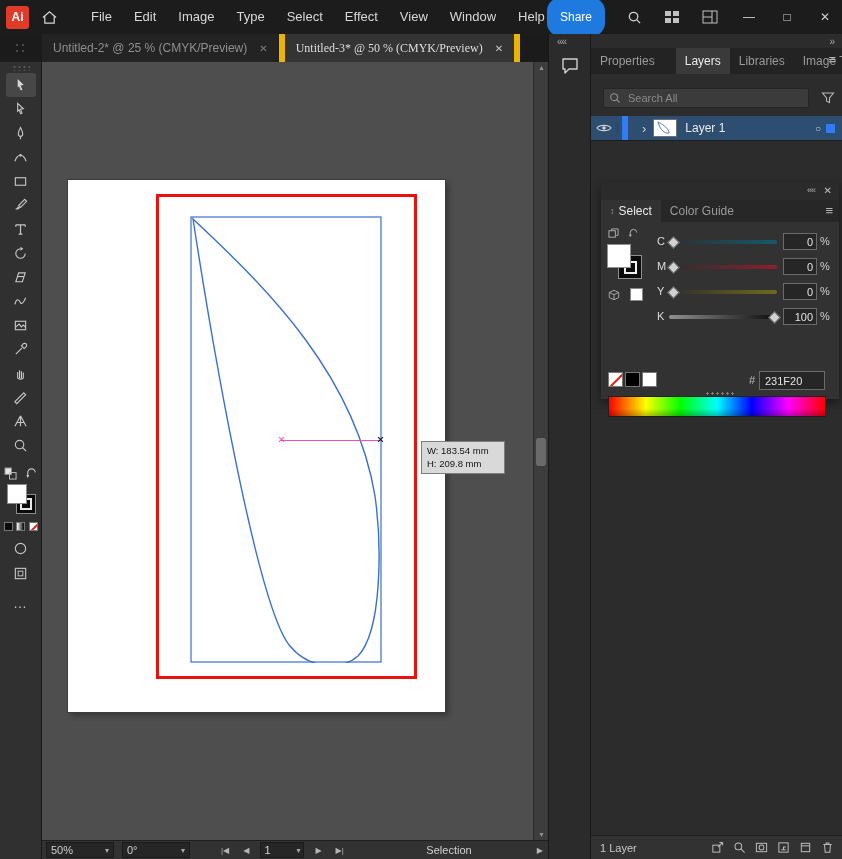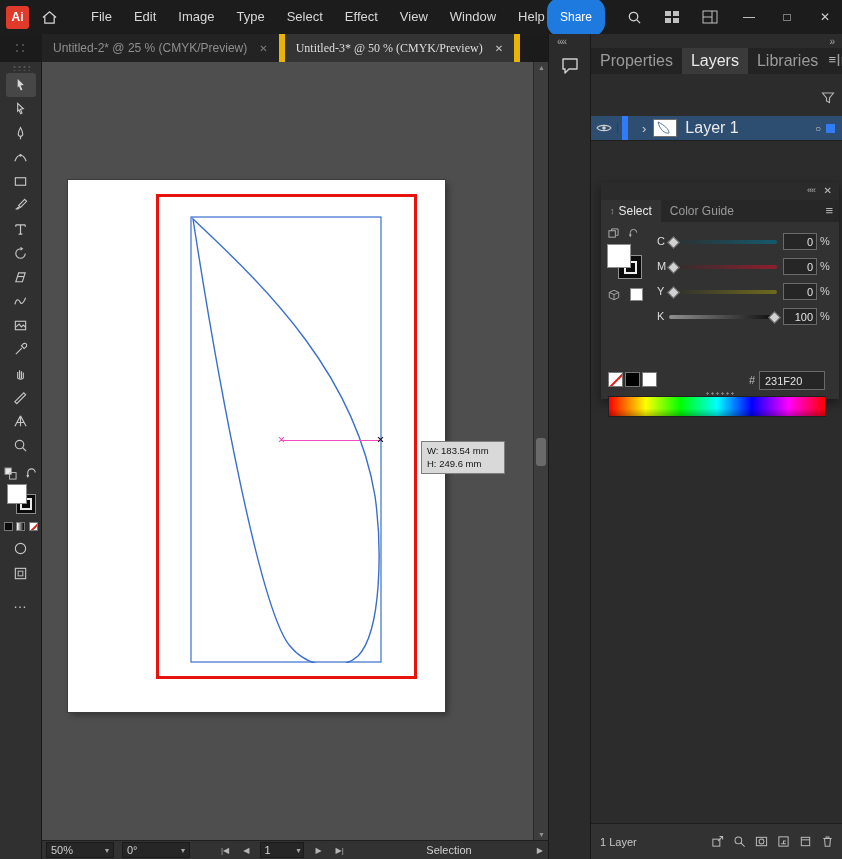--- a/index.html
+++ b/index.html
@@ -87,36 +87,36 @@
 
   
   .strip{left:548px;top:34px;width:42px;height:825px;background:#2b2b2b;border-left:1px solid #191919;box-sizing:border-box;}
   .strip-collapse{position:absolute;left:8px;top:2px;color:#a8a8a8;font-size:10px;letter-spacing:-1px;}
   .strip-btn{position:absolute;left:9px;top:20px;width:24px;height:24px;display:flex;align-items:center;justify-content:center;}
 
   
   .dock{left:590px;top:34px;width:252px;height:825px;background:#2c2c2c;border-left:1px solid #191919;box-sizing:border-box;}
   .dock-collapse{position:absolute;right:7px;top:2px;color:#a8a8a8;font-size:10px;}
   .ptabs{position:absolute;left:0;top:14px;width:252px;height:26px;background:#232323;display:flex;align-items:stretch;}
-  .ptab{padding:0 9px;line-height:26px;font-size:16px;color:#9a9a9a;white-space:nowrap;}
-  .ptab.active{background:#3a3a3a;color:#eaeaea;}
+  .ptab{padding:0 9px;line-height:26px;font-size:12px;color:#9a9a9a;white-space:nowrap;}
+  .ptab.active{background:#3a3a3a;color:#eaeaea;margin-left:12px;}
   .ptab.trunc{max-width:57px;overflow:hidden;}
   .ptabs-menu{position:absolute;right:6px;top:18px;color:#b5b5b5;font-size:13px;}
   .searchwrap{position:absolute;left:12px;top:54px;width:206px;height:20px;background:#3b3b3b;border:1px solid #262626;
               border-radius:2px;display:flex;align-items:center;padding:0 5px;box-sizing:border-box;}
   .searchwrap input{flex:1;background:transparent;border:none;outline:none;color:#cfcfcf;font-size:11px;margin-left:5px;}
   .searchwrap input::placeholder{color:#8a8a8a;}
   .filter-btn{position:absolute;right:7px;top:57px;}
   .layer-row{position:absolute;left:0;top:82px;width:252px;height:24px;background:#2d4e70;display:flex;align-items:center;
              border-bottom:1px solid #1f1f1f;}
   .eye-cell{width:26px;display:flex;justify-content:center;border-right:1px solid #24415c;}
   .lr-bluebar{width:6px;height:24px;background:#2f7cf6;margin-left:4px;}
   .lr-chev{color:#cfcfcf;font-size:13px;margin:0 7px 0 14px;}
   .lr-thumb{width:24px;height:18px;background:#fff;border:1px solid #6f6f6f;box-sizing:border-box;}
-  .lr-name{margin-left:8px;font-size:16px;color:#eaeaea;}
+  .lr-name{margin-left:8px;font-size:12px;color:#eaeaea;}
   .lr-target{position:absolute;right:22px;color:#c4c4c4;font-size:10px;}
   .lr-selsq{position:absolute;right:8px;width:9px;height:9px;background:#2f7cf6;}
 
   
   .color-panel{position:absolute;left:10px;top:149px;width:238px;height:216px;background:#323232;
                box-shadow:0 4px 10px rgba(0,0,0,.45);}
   .cp-head{height:17px;background:#2b2b2b;position:relative;}
   .cp-head .cp-coll{position:absolute;right:24px;top:2px;font-size:9px;color:#b0b0b0;letter-spacing:-1px;}
   .cp-head .cp-x{position:absolute;right:7px;top:2px;font-size:10px;color:#c0c0c0;}
   .cp-tabs{height:22px;background:#272727;display:flex;position:relative;}
@@ -151,21 +151,21 @@
   .cp-black{background:#000;} .cp-white{background:#fff;}
   .cp-hash{position:absolute;left:148px;top:152px;color:#bdbdbd;font-size:11px;}
   .cp-hex{position:absolute;left:158px;top:149px;width:64px;height:17px;background:#262626;border:1px solid #6a6a6a;}
   .cp-hex input{width:100%;height:100%;background:transparent;border:none;outline:none;color:#e2e2e2;font-size:11px;padding:0 5px;box-sizing:border-box;}
   .spectrum{position:absolute;left:7px;top:174px;width:216px;height:19px;border:1px solid #1f1f1f;
     background:linear-gradient(180deg,rgba(255,255,255,0) 60%,rgba(0,0,0,.25)),
     linear-gradient(90deg,#ff0000 0%,#ffff00 17%,#00ff00 33%,#00ffff 50%,#0000ff 66%,#ff00ff 83%,#ff0000 100%);}
   .cp-grip{position:absolute;left:104px;bottom:3px;width:30px;height:5px;
            background:radial-gradient(circle,#7a7a7a 1px,transparent 1.2px);background-size:5px 5px;}
 
-  .dock-bottom{position:absolute;left:0;bottom:0;width:252px;height:36px;background:#323232;border-top:1px solid #1d1d1d;
+  .dock-bottom{position:absolute;left:0;bottom:0;width:252px;height:24px;background:#323232;border-top:1px solid #1d1d1d;
                display:flex;align-items:center;padding:0 9px;box-sizing:border-box;}
   .db-status{font-size:11px;color:#c8c8c8;}
   .db-icons{margin-left:auto;display:flex;gap:9px;align-items:center;}
   .db-icons svg{stroke:#b8b8b8;fill:none;stroke-width:1.1;}
 </style>
 </head>
 <body>
 
 <div class="app">
 
@@ -368,21 +368,21 @@
       <svg style="position:absolute;left:122px;top:36px;" width="192" height="447" viewBox="0 0 192 447">
         <rect x="1" y="1" width="190" height="445" fill="none" stroke="#3a6fd0" stroke-width="1.2"></rect>
         <path d="M3 3 C80 75 165 160 185 280 C192 330 192 415 168 440 C150 456 118 452 100 430 C70 395 28 165 3 3 Z" fill="none" stroke="#3a6fd0" stroke-width="1.4"></path>
       </svg>
     </div>
     <div class="measure-line" style="background:#f24cc3;"></div>
     <span class="xmark" style="left:236px;top:374px;color:#f24cc3;"></span>
     <span class="xmark" style="left:335px;top:374px;color:#111;"></span>
     <div class="tooltip">
       <div>W: 183.54 mm</div>
-      <div>H: 249.6 mm</div>
+      <div>H: 209.8 mm</div>
     </div>
   </div>
 
   <div class="vscroll abs">
     <span class="vs-arrow" style="top:2px;">▲</span>
     <div class="vs-thumb"></div>
     <span class="vs-arrow" style="bottom:2px;">▼</span>
   </div>
 
   <div class="statusbar abs">
@@ -421,20 +421,27 @@
     <span class="dock-collapse">»</span>
 
     <div class="ptabs">
       <span class="ptab">Properties</span>
       <span class="ptab active">Layers</span>
       <span class="ptab">Libraries</span>
       <span class="ptab trunc">Image Tra</span>
     </div>
     <span class="ptabs-menu">≡</span>
 
+    <div class="searchwrap">
+      <svg viewBox="0 0 14 14" width="12" height="12">
+          <circle cx="6" cy="6" r="4" fill="none" stroke="#8f8f8f" stroke-width="1.3"></circle>
+          <path d="M9 9 L12.5 12.5" stroke="#8f8f8f" stroke-width="1.3"></path>
+        </svg>
+      <input placeholder="Search All" style="">
+    </div>
     <span class="filter-btn">
       <svg viewBox="0 0 14 14" width="14" height="14">
           <path d="M1.5 2 H12.5 L8.5 7 V11.5 L5.5 10 V7 Z" fill="none" stroke="#b5b5b5" stroke-width="1.1"></path>
         </svg>
     </span>
 
     <div class="layer-row">
       <span class="eye-cell">
         <svg viewBox="0 0 16 10" width="16" height="10">
             <path d="M1 5 C3.5 1.5 12.5 1.5 15 5 C12.5 8.5 3.5 8.5 1 5 Z" fill="none" stroke="#d0d0d0" stroke-width="1.1"></path>

